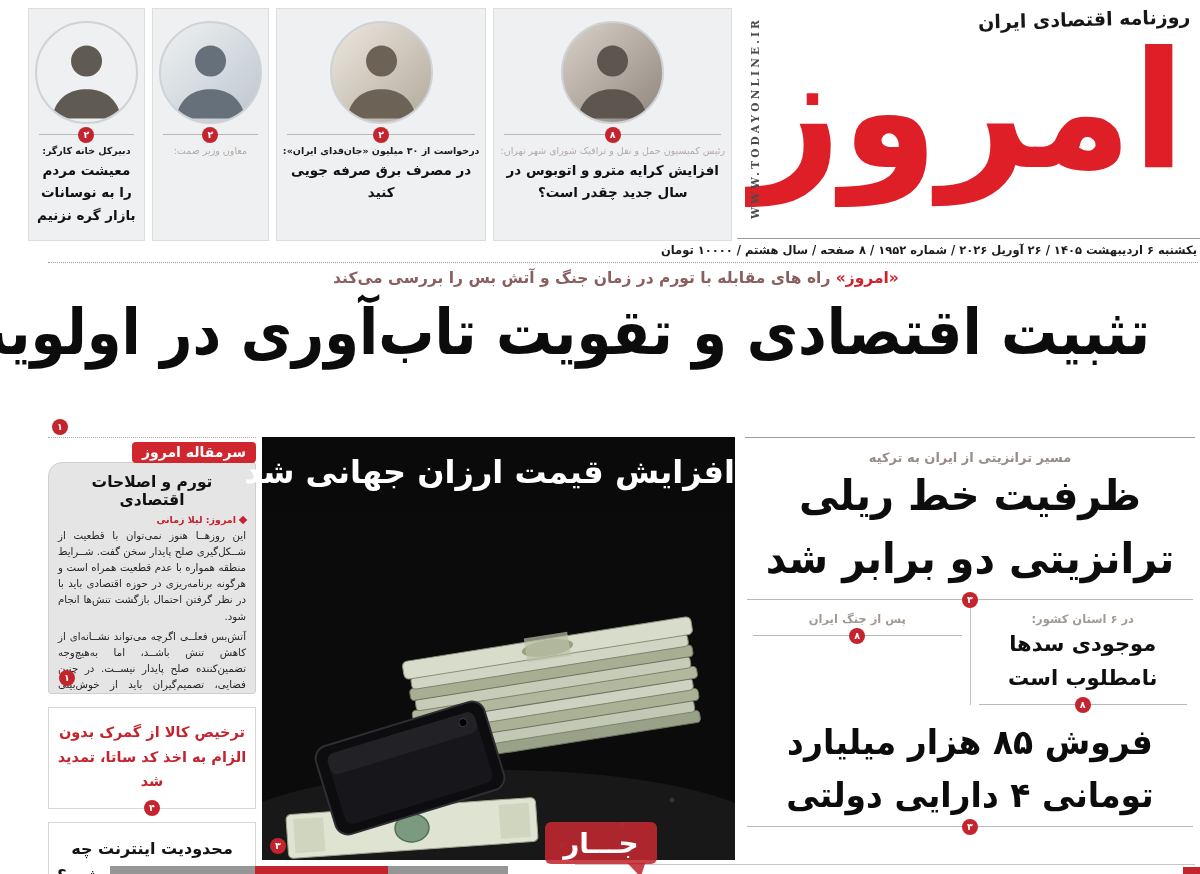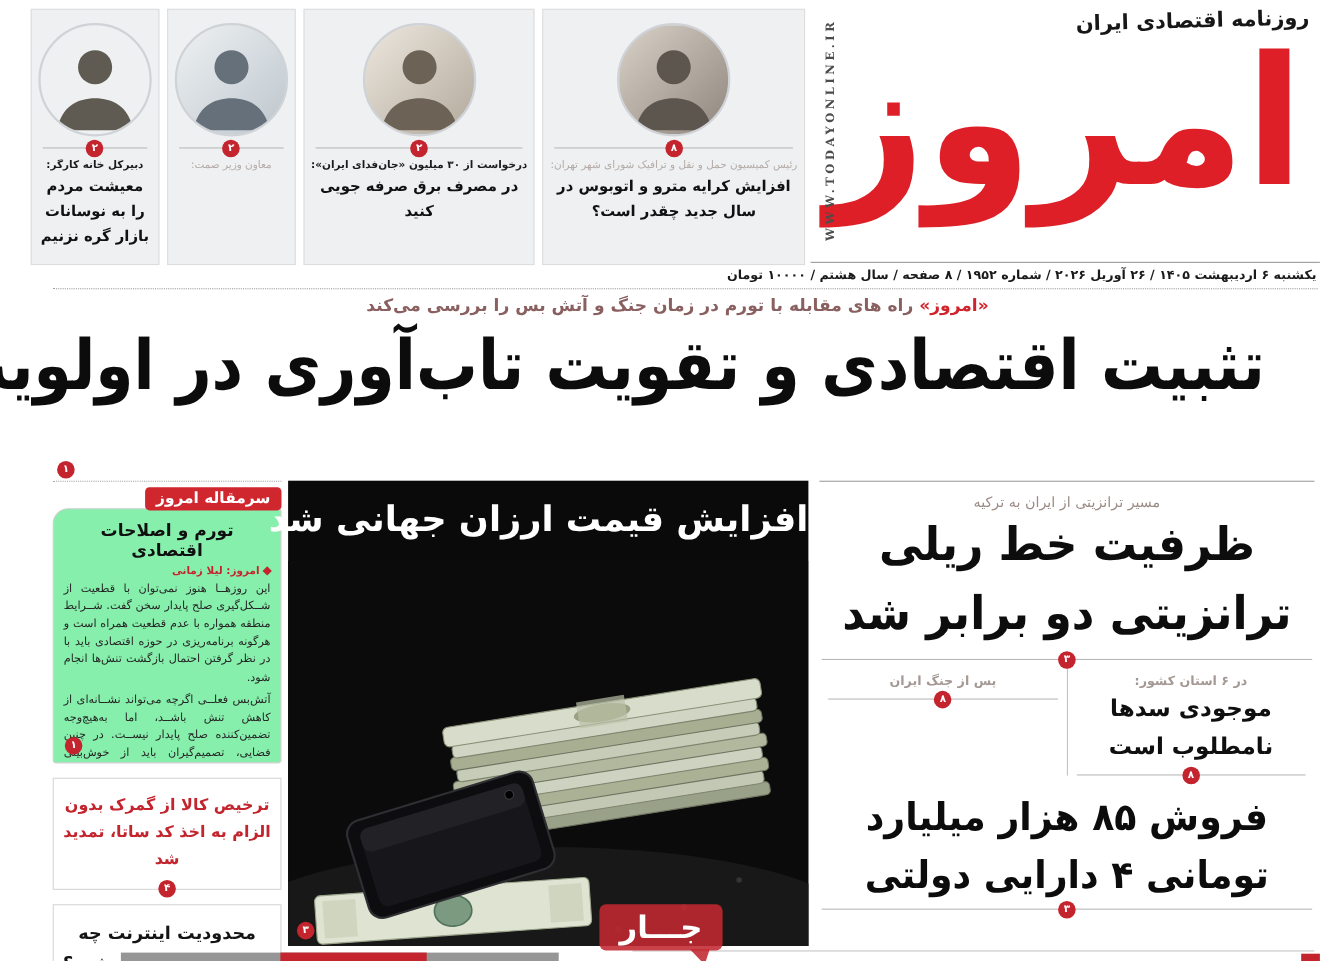--- a/index.html
+++ b/index.html
@@ -52,21 +52,21 @@
                  font-size:56px;font-weight:bold;color:#0c0c0c;white-space:nowrap;
                  transform:scaleY(1.12);}
   .lead-badge{position:absolute;left:52px;top:419px;}
 
   
   .left-col{position:absolute;left:48px;top:437px;width:208px;border-top:1.5px dotted #a8a8a8;
             padding-top:4px;}
   .ed-tab-row{text-align:right;height:18px;position:relative;z-index:2;}
   .ed-tab{display:inline-block;background:#d0262e;color:#fff;font-size:14px;font-weight:bold;
           padding:2px 10px 3px;border-radius:4px;}
-  .ed-box{position:relative;background:#86efac;border:1px solid #cfcfcf;border-radius:14px 3px 3px 3px;
+  .ed-box{position:relative;background:#e5e5e5;border:1px solid #cfcfcf;border-radius:14px 3px 3px 3px;
           margin-top:2px;height:232px;padding:8px 9px 16px;overflow:hidden;}
   .ed-title{font-size:15.5px;font-weight:bold;color:#101010;text-align:center;margin:2px 0 5px;}
   .ed-byline{font-size:9.5px;font-weight:bold;color:#c4242d;text-align:right;margin-bottom:3px;}
   .byline-mark{display:inline-block;width:6px;height:6px;background:#c4242d;transform:rotate(45deg);
                margin-left:4px;}
   .ed-body{font-size:10.2px;line-height:1.58;color:#252525;text-align:justify;margin:0 0 4px;}
   .ed-badge{position:absolute;left:10px;bottom:7px;}
   .news-box{position:relative;background:#fff;border:1px solid #d6d6d6;text-align:center;
             margin-top:13px;padding:12px 6px 14px;}
   .nb-text{font-weight:bold;line-height:1.7;}
@@ -82,21 +82,21 @@
   .stamp{position:absolute;left:283px;bottom:-4px;width:112px;height:42px;
          background:rgba(193,40,48,.88);border-radius:6px;display:flex;align-items:center;
          justify-content:center;color:#fff;font-size:28px;font-weight:bold;z-index:3;}
   .stamp::after{content:"";position:absolute;right:14px;bottom:-13px;width:0;height:0;
                 border-style:solid;border-width:14px 0 0 18px;border-color:transparent;
                 border-top-color:rgba(193,40,48,.88);transform:skewX(-18deg);}
   .ph-badge{position:absolute;left:8px;bottom:6px;z-index:3;}
 
   
   .right-col{position:absolute;left:745px;top:437px;width:450px;border-top:1px solid #9f9f9f;}
-  .rail-kicker{margin-top:12px;text-align:center;font-size:13px;font-weight:normal;color:#9b8b85;}
+  .rail-kicker{margin-top:12px;text-align:center;font-size:13px;font-weight:bold;color:#9b8b85;}
   .rail-headline{margin-top:2px;text-align:center;font-size:40px;font-weight:bold;color:#0d0d0d;
                  line-height:1.5;transform:scaleY(1.05);}
   .rule-1{margin-top:12px;}
   .subs{display:flex;margin-top:2px;}
   .sub{flex:1;padding:0 6px;}
   .sub:nth-child(2){border-right:1px solid #c2c2c2;}
   .sub-kicker{margin-top:10px;text-align:center;font-size:11.5px;font-weight:bold;color:#a39893;}
   .sub-headline{margin-top:2px;text-align:center;font-size:21px;font-weight:bold;color:#0f0f0f;
                 line-height:1.6;}
   .sub .badge-rule{margin-top:9px;}

